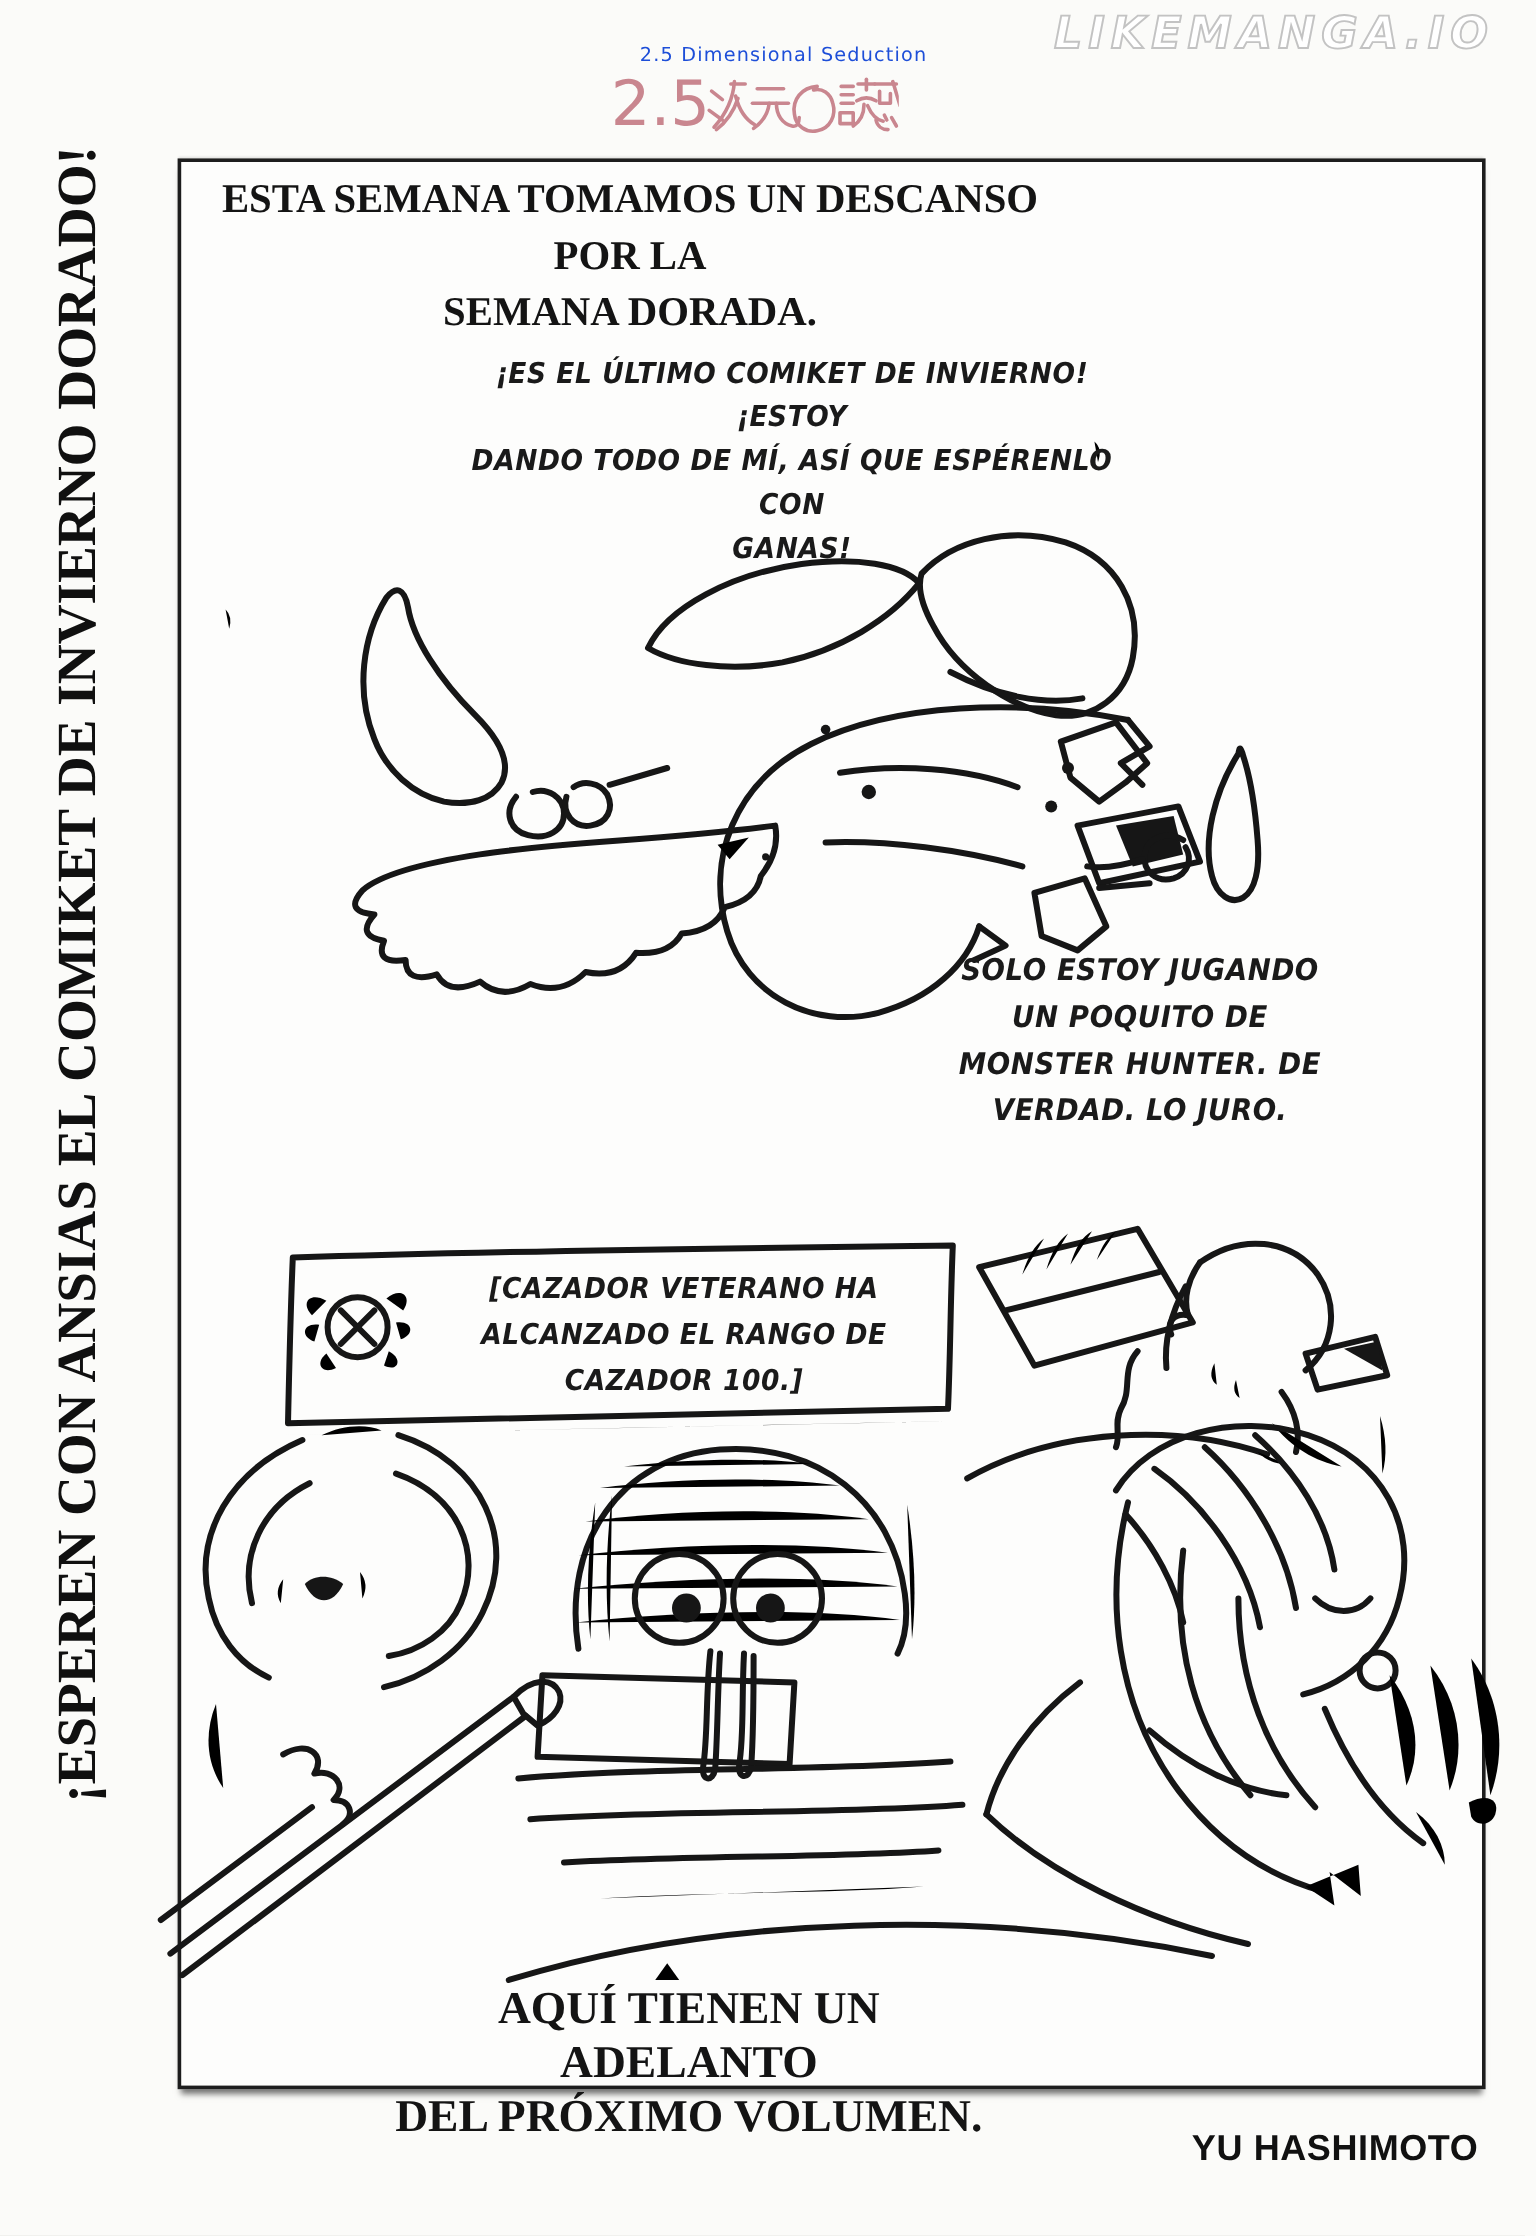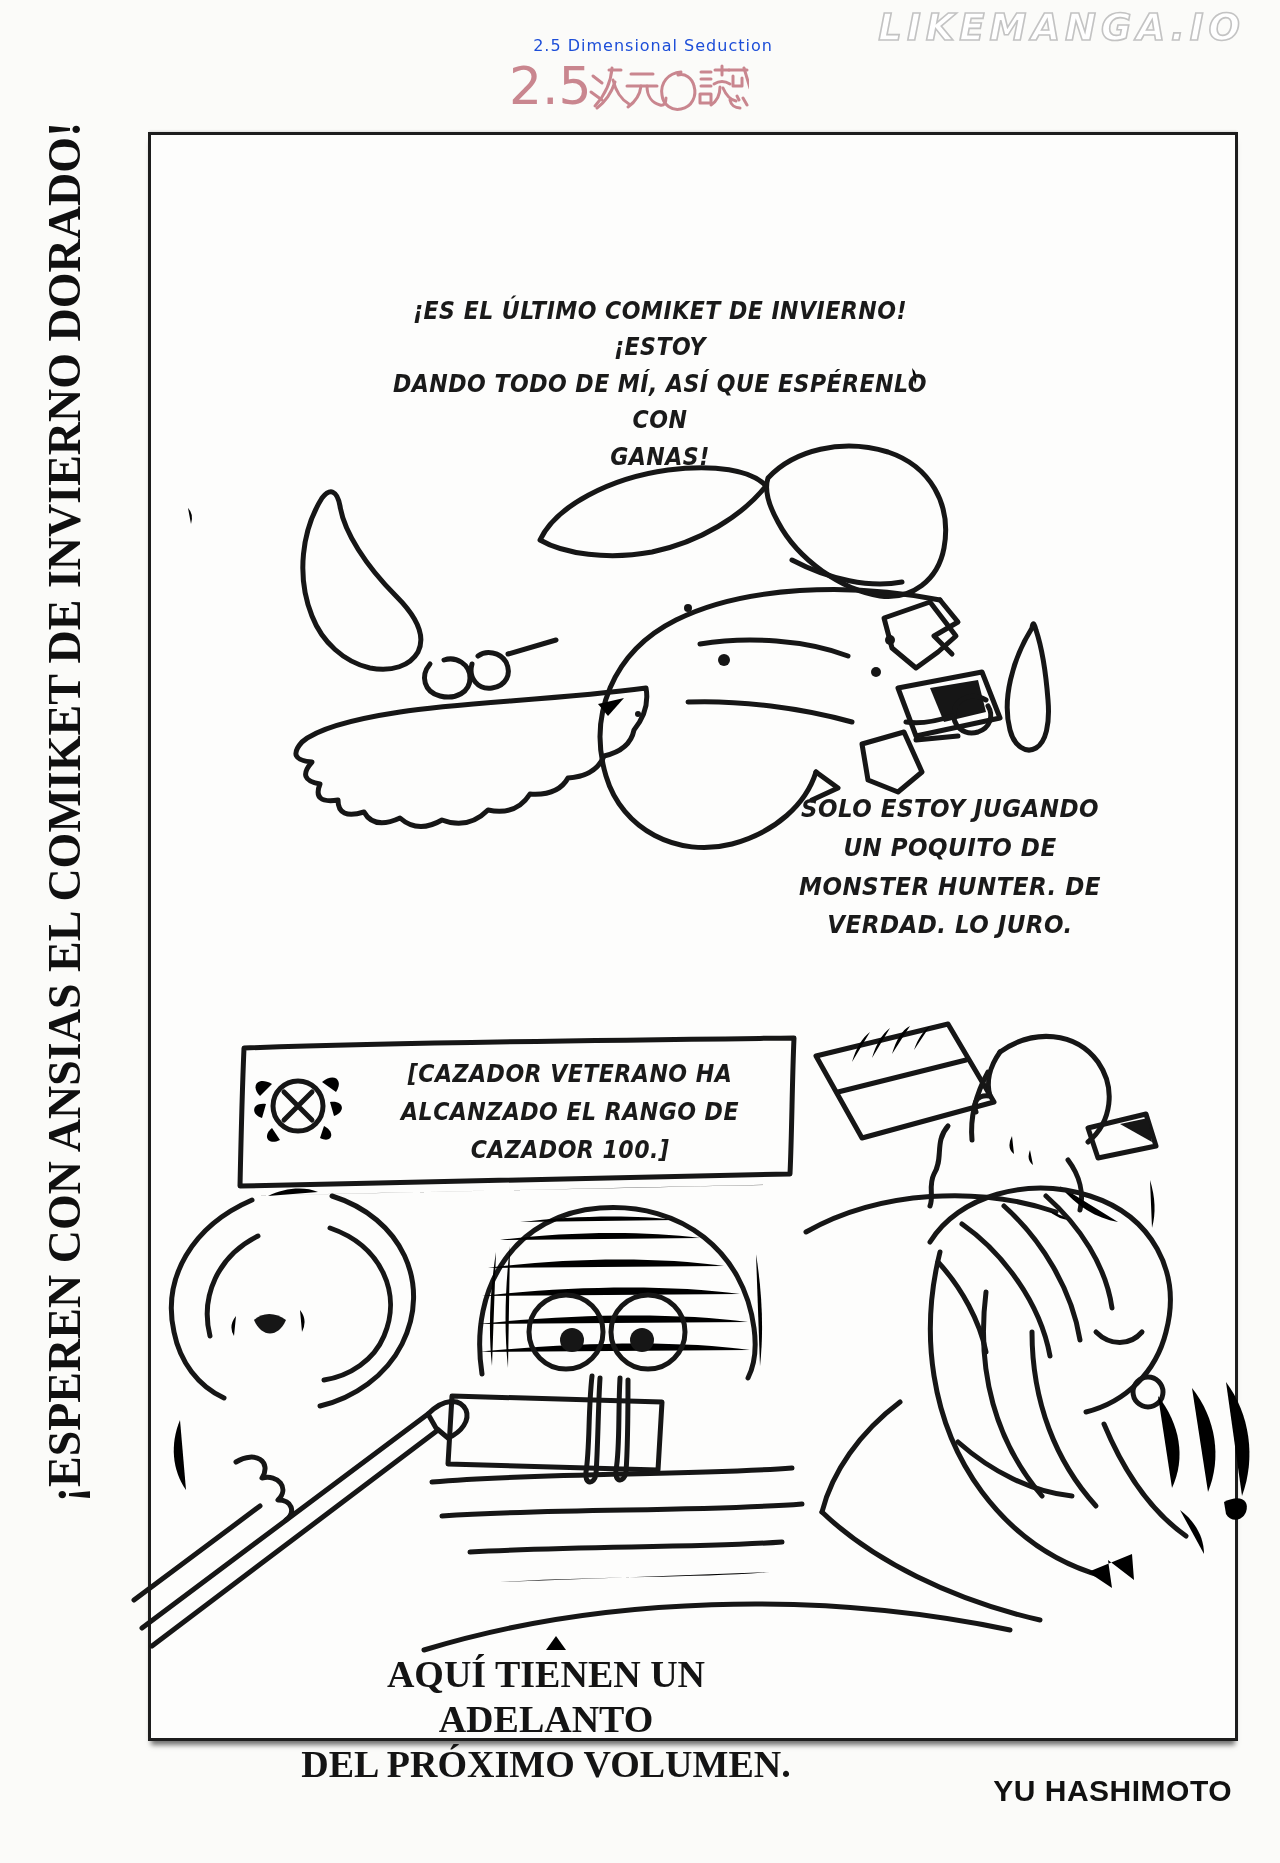--- a/index.html
+++ b/index.html
@@ -10,21 +10,21 @@
          box-shadow:0 7px 5px -3px rgba(0,0,0,.55),0 -2px 2px -1px rgba(0,0,0,.12);}
   .art{position:absolute;left:0;top:0;width:1280px;height:1863px;pointer-events:none;z-index:2;}
   .note{position:absolute;z-index:3;}
   .serif{font-family:"Liberation Serif",serif;font-weight:700;color:#141414;text-align:center;}
   .comic{font-family:"DejaVu Sans",sans-serif;font-style:oblique;font-weight:700;color:#1a1a1a;
          text-align:center;transform:scaleX(.92);letter-spacing:.5px;}
   .top-note{left:150px;top:144px;width:750px;font-size:34px;line-height:1.38;}
   .comiket-note{left:360px;top:293px;width:600px;font-size:24px;line-height:1.52;}
   .monster-note{left:774px;top:790px;width:352px;font-size:25px;line-height:1.55;}
   .rank-note{left:360px;top:1056px;width:420px;font-size:24px;line-height:1.58;}
-  .preview-note{left:296px;top:1652px;width:500px;font-size:38px;line-height:1.18;}
+  .preview-note{left:324px;top:1652px;width:500px;font-size:38px;line-height:1.18;}
   .side-note{position:absolute;left:64px;top:812px;z-index:3;white-space:nowrap;
              transform:translate(-50%,-50%) rotate(-90deg);
              font-family:"Liberation Serif",serif;font-weight:700;font-size:46px;color:#101010;}
   .watermark{position:absolute;top:6px;right:35px;z-index:3;
              font-family:"DejaVu Sans",sans-serif;font-weight:700;font-style:oblique;
              font-size:37px;letter-spacing:5px;color:#ffffff;text-align:right;-webkit-text-stroke:1.6px #c3c3c3;}
   .logo-en{position:absolute;top:36px;left:453px;width:400px;text-align:center;z-index:3;
            font-family:"DejaVu Sans",sans-serif;font-size:16px;color:#1d4ed8;letter-spacing:1px;}
   .logo-jp{position:absolute;top:56px;left:509px;width:240px;height:58px;z-index:3;}
   .author{position:absolute;top:1774px;right:48px;z-index:3;
@@ -224,20 +224,22 @@
       <path class="k4" d="M 1158 1396 C 1180 1424 1186 1458 1172 1488"></path>
       <path class="k4" d="M 1192 1388 C 1216 1418 1222 1458 1208 1492"></path>
       <path class="k4" d="M 1226 1382 C 1250 1414 1256 1458 1242 1496"></path>
       <path class="k4" d="M 1180 1510 C 1196 1522 1204 1538 1204 1554"></path>
       <path class="k" d="M 424 1650 C 600 1596 820 1590 1010 1630"></path>
       <path class="k4" d="M 546 1650 l 10 -14 l 10 14"></path>
     </g>
   </svg>
 
   <div class="note serif top-note">
+    <div>ESTA SEMANA TOMAMOS UN DESCANSO POR LA</div>
+    <div>SEMANA DORADA.</div>
   </div>
 
   <div class="note comic comiket-note">
     <div>¡ES EL ÚLTIMO COMIKET DE INVIERNO! ¡ESTOY</div>
     <div>DANDO TODO DE MÍ, ASÍ QUE ESPÉRENLO CON</div>
     <div>GANAS!</div>
   </div>
 
   <div class="note comic monster-note">
     <div>SOLO ESTOY JUGANDO</div>

